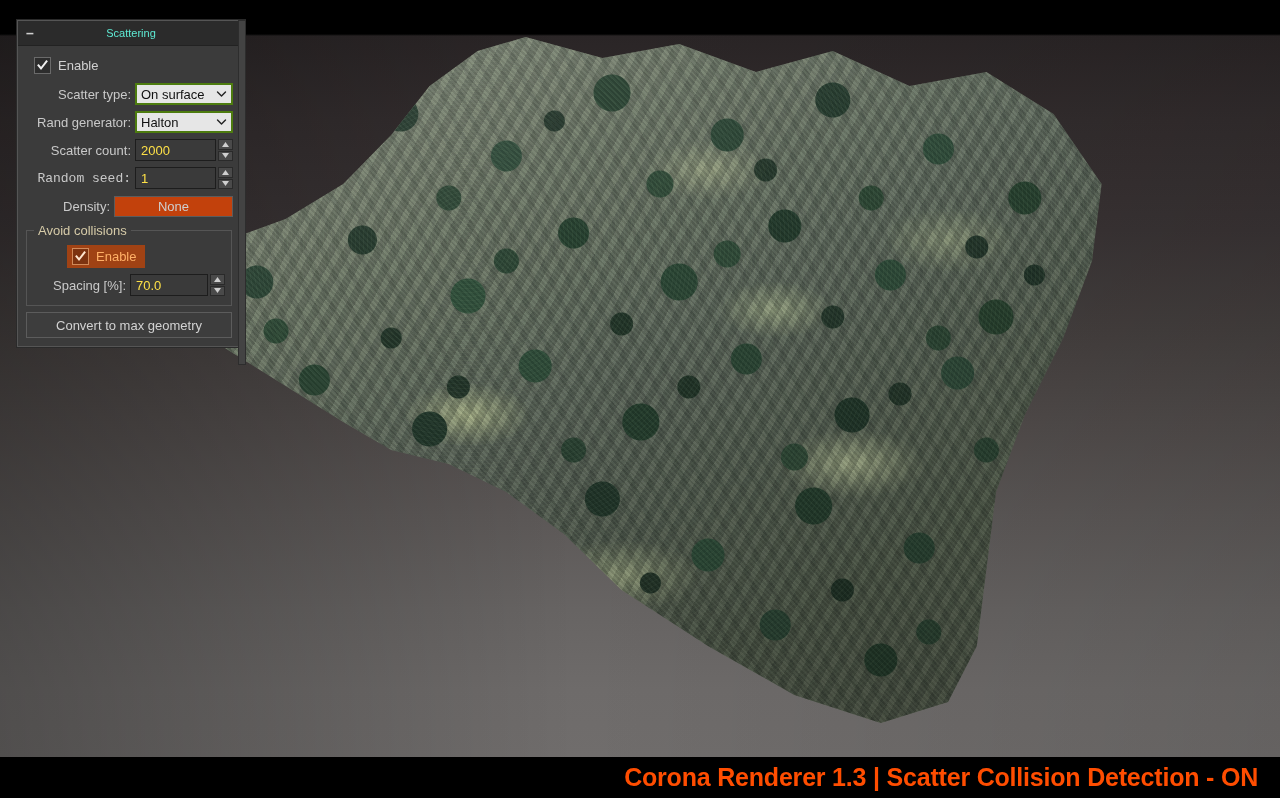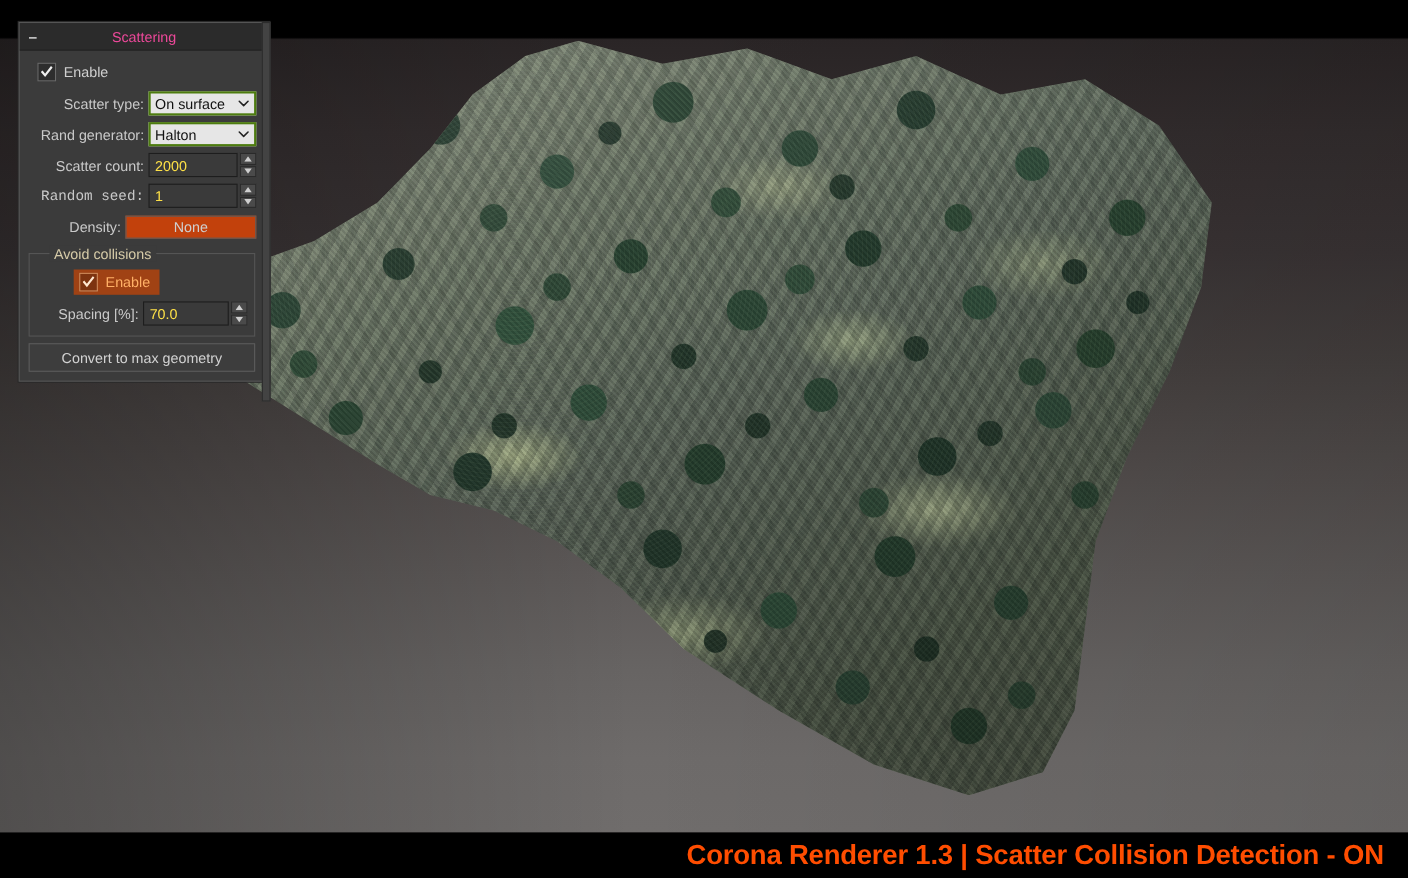--- a/index.html
+++ b/index.html
@@ -134,21 +134,21 @@
   
   #panel{position:absolute;left:17px;top:20px;width:226px;
          background:#3b3b3b;border:1px solid #555;
          box-shadow:0 0 0 1px #2a2a2a;}
   #panel-scroll{position:absolute;left:238px;top:20px;width:6px;height:343px;
          background:#434343;border:1px solid #2d2d2d;}
   .rollout-title{height:24px;background:#2b2b2b;border-bottom:1px solid #222;
          display:flex;align-items:center;position:relative;}
   .rollout-minus{position:absolute;left:8px;top:0;height:24px;display:flex;
          align-items:center;color:#cfcfcf;font-size:14px;font-weight:bold;line-height:1;}
-  .rollout-label{flex:1;text-align:center;color:#ec4899;font-size:13px;}
+  .rollout-label{flex:1;text-align:center;color:#5eead4;font-size:11px;}
   .panel-body{padding:6px 10px 8px 6px;}
 
   .row{display:flex;align-items:center;height:24px;margin-bottom:4px;}
   .lbl{color:#c9c9c9;font-size:13px;white-space:nowrap;}
   .lbl-right{text-align:right;margin-right:4px;}
 
   .cb-row{display:flex;align-items:center;height:22px;margin:2px 0 6px 10px;}
   .checkbox{width:15px;height:15px;background:#2d2d2d;border:1px solid #6a6a6a;
          display:flex;align-items:center;justify-content:center;margin-right:7px;}
   .checkbox svg{display:block;}
@@ -168,21 +168,21 @@
   .spin-btn{flex:1;background:#4a4a4a;border:1px solid #2a2a2a;
          display:flex;align-items:center;justify-content:center;}
   .spin-btn:last-child{margin-top:1px;}
 
   .mapbtn{flex:1;height:21px;background:#c2410c;border:1px solid #5c5c5c;
          color:#cfcfcf;font-size:13px;display:flex;align-items:center;
          justify-content:center;box-sizing:border-box;}
 
   .groupbox{position:relative;border:1px solid #555;margin:12px 2px 6px 2px;
          padding:14px 6px 8px 6px;}
-  .gb-title{position:absolute;top:-8px;left:18px;background:#3b3b3b;padding:0 4px;
+  .gb-title{position:absolute;top:-8px;left:7px;background:#3b3b3b;padding:0 4px;
          color:#d6cba8;font-size:13px;}
 
   .hl-enable{display:inline-flex;align-items:center;background:#a04214;
          padding:3px 9px 3px 5px;margin-left:34px;}
   .hl-box{width:15px;height:15px;background:#7d3310;border:1px solid #d08a5a;
          display:flex;align-items:center;justify-content:center;margin-right:7px;}
   .hl-text{color:#ffb066;font-size:13px;}
 
   .bigbtn{height:24px;background:#3d3d3d;border:1px solid #5c5c5c;color:#d2d2d2;
          font-size:13px;display:flex;align-items:center;justify-content:center;

